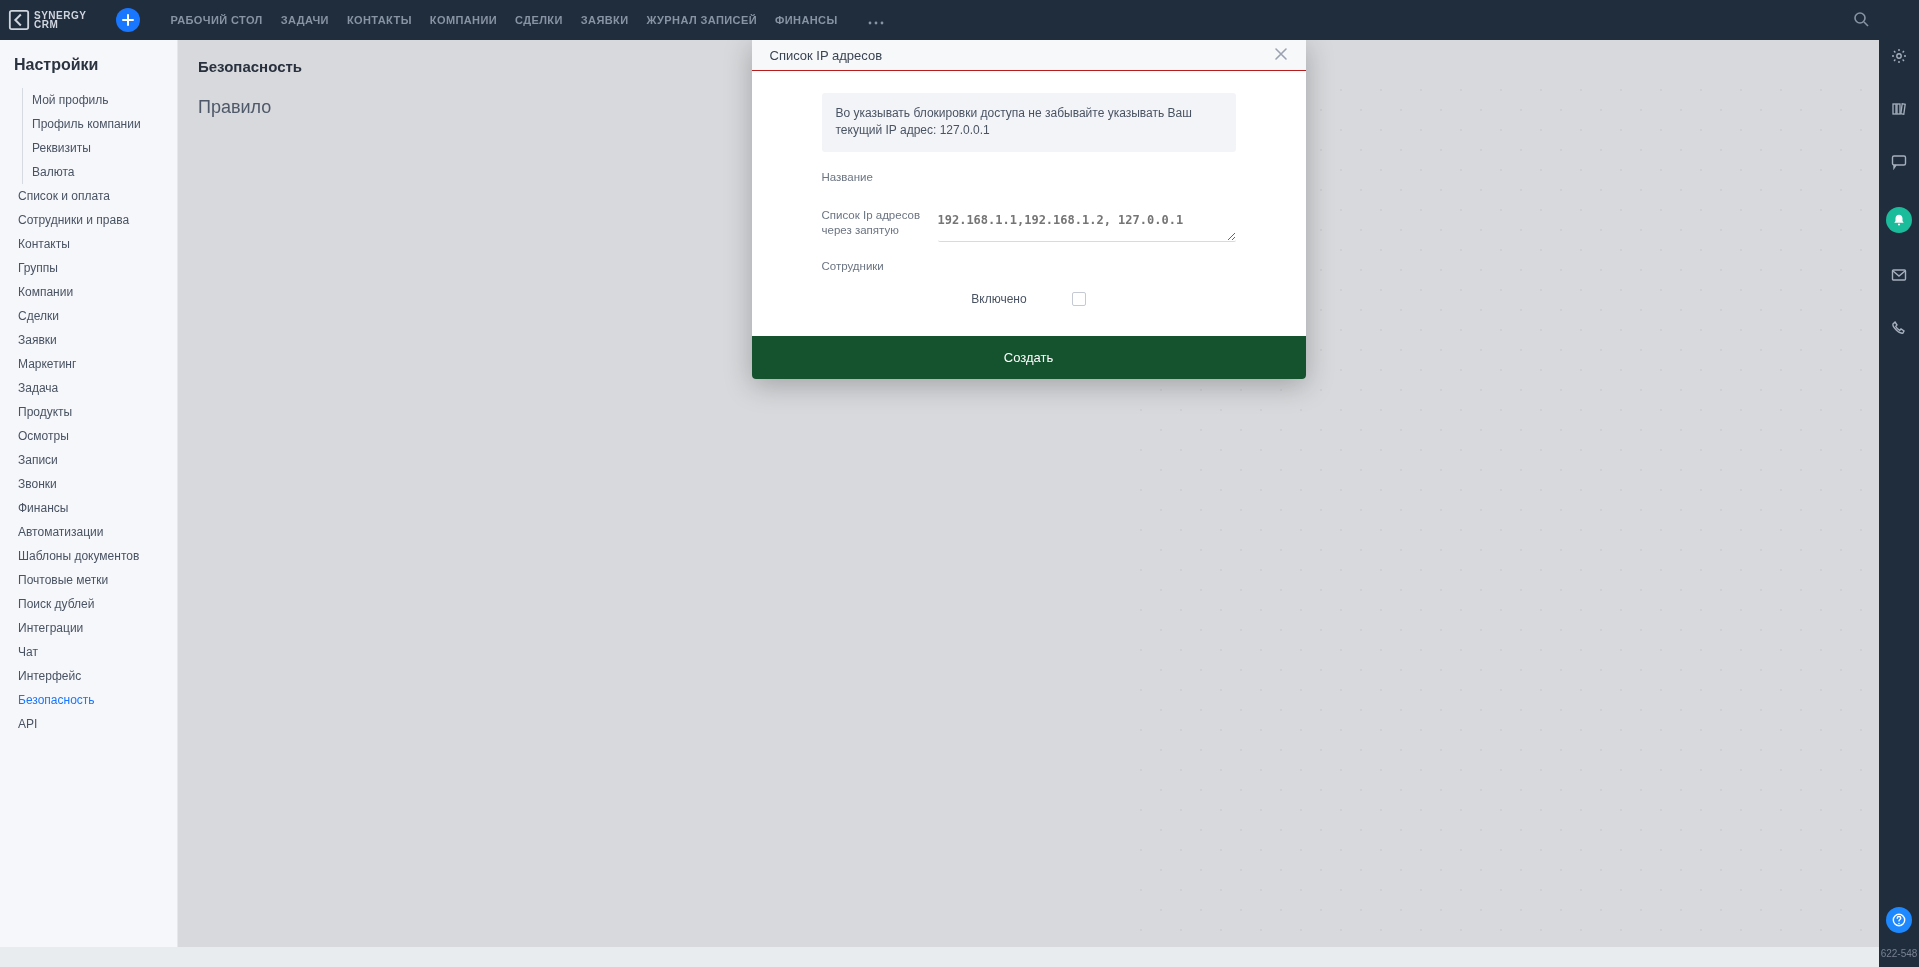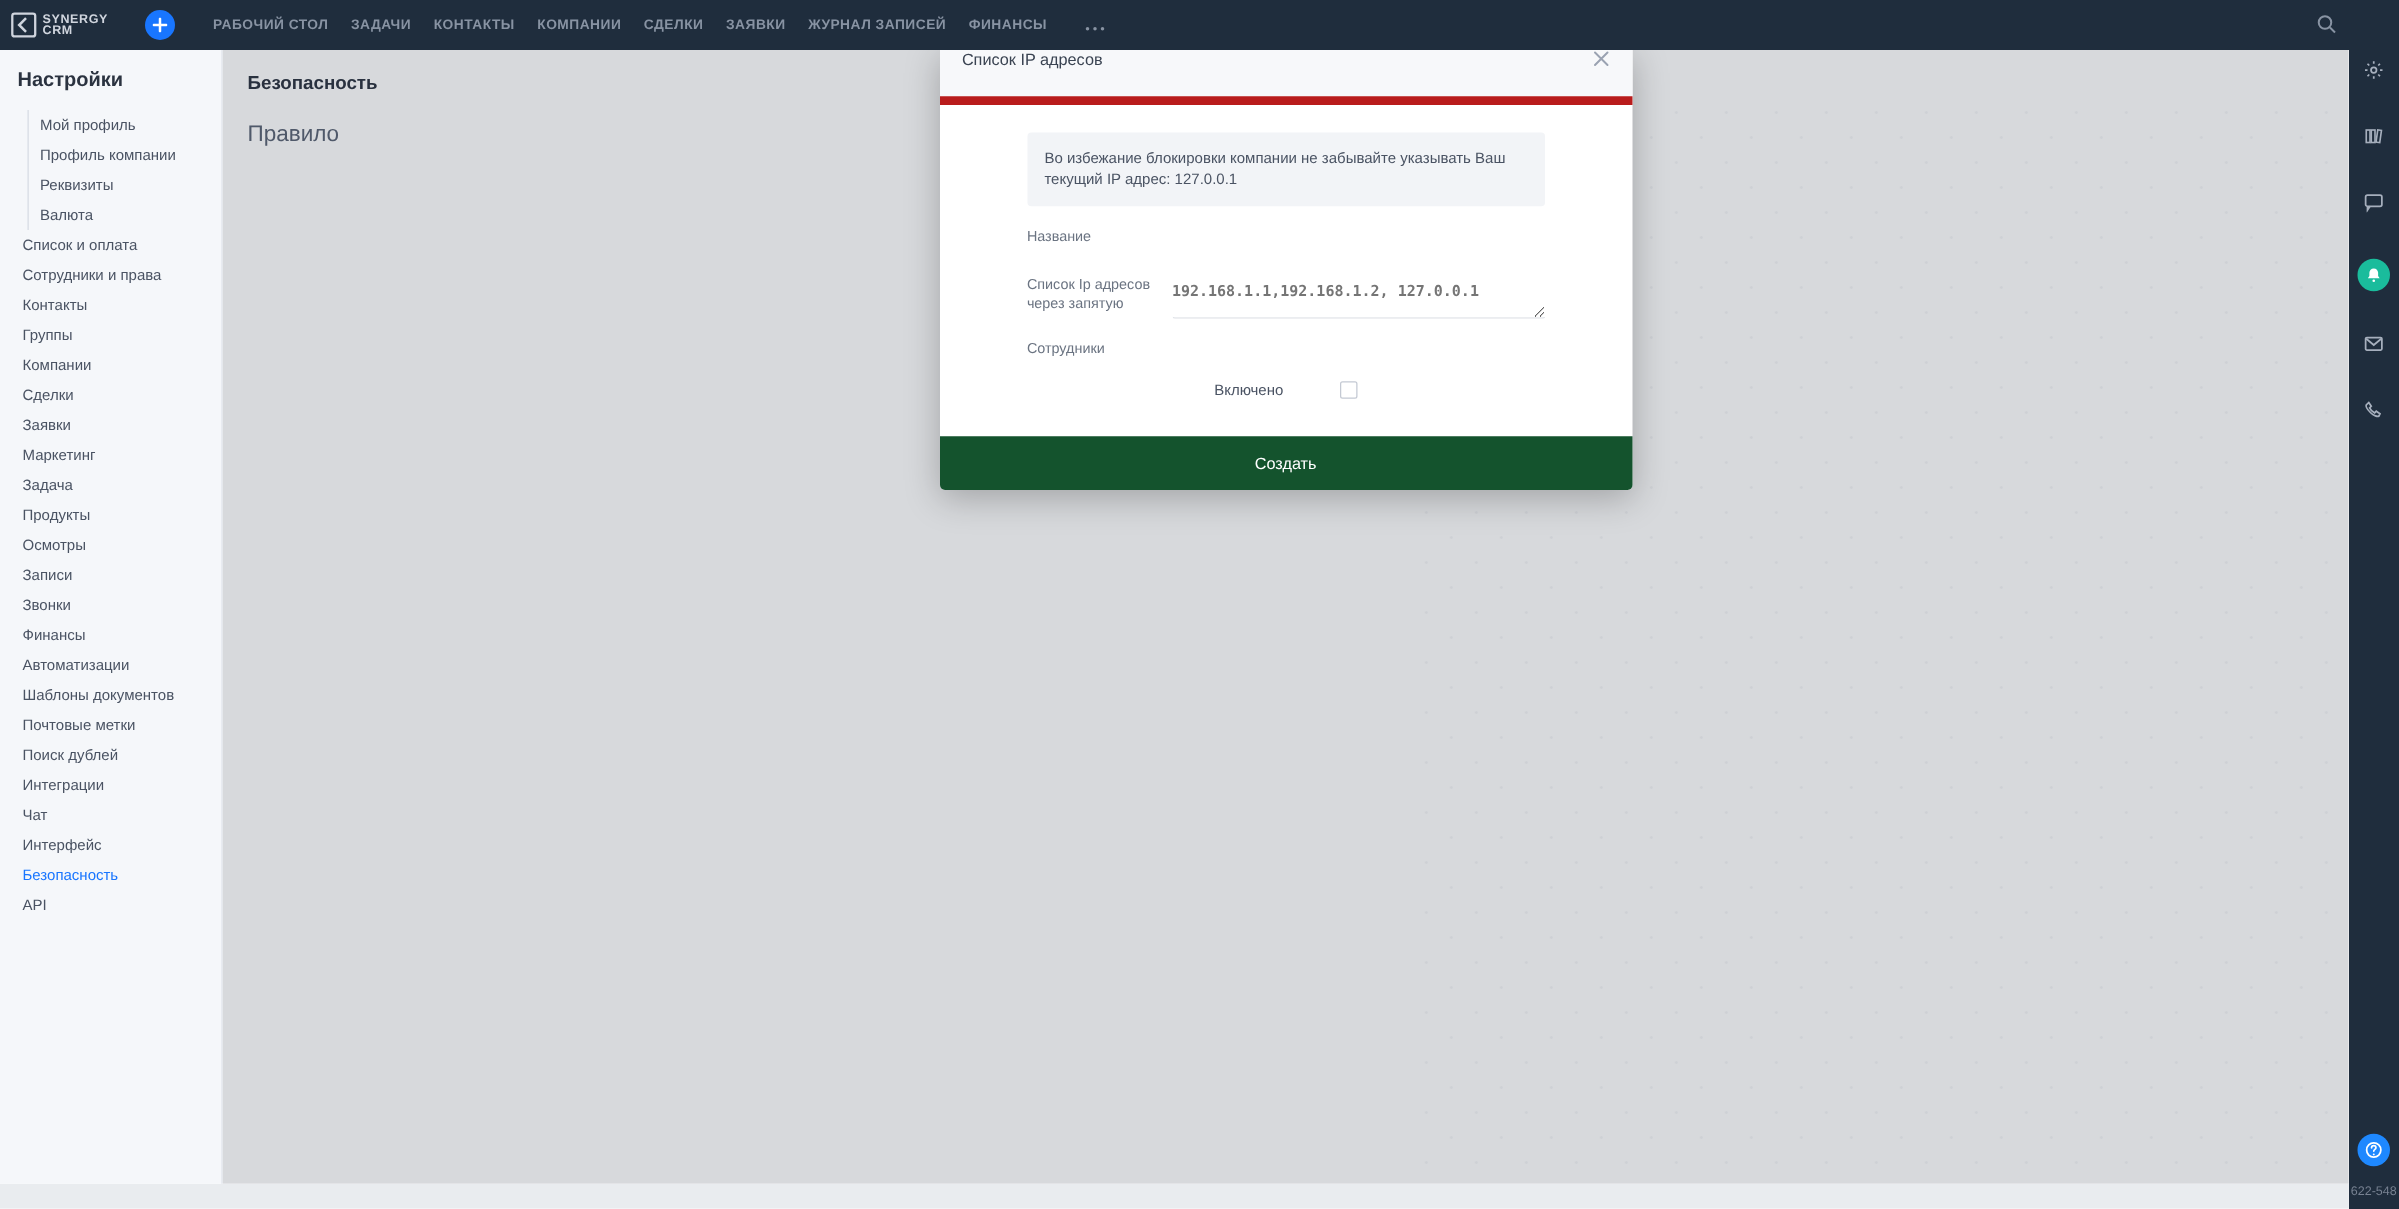--- a/index.html
+++ b/index.html
@@ -42,21 +42,21 @@
 
   
   .pattern { position: absolute; top: 40px; right: 0; bottom: 0; left: 56%; background:
       radial-gradient(circle at 10px 10px, #c6ccd5 1px, transparent 1.2px),
       radial-gradient(circle at 30px 30px, #c6ccd5 1px, transparent 1.2px);
     background-size: 40px 40px; opacity: 0.18; }
 
   
   .overlay { position: absolute; inset: 0; background: rgba(31,45,61,0.18); z-index: 20; }
   .modal { position: absolute; top: 0; left: 50%; transform: translateX(-50%); width: 554px; background: #fff; border-radius: 0 0 4px 4px; box-shadow: 0 6px 28px rgba(0,0,0,0.25); z-index: 30; }
-  .modal-head { height: 44px; display: flex; align-items: flex-start; padding: 0 18px; border-bottom: 7px solid #b91c1c; background: #f7f8fa; }
+  .modal-head { height: 31px; display: flex; align-items: center; padding: 0 18px; border-bottom: 1px solid #b91c1c; background: #f7f8fa; }
   .modal-title { font-size: 13px; color: #3b4452; font-weight: 500; }
   .modal-close { margin-left: auto; color: #9aa2b1; cursor: pointer; }
   .modal-body { padding: 22px 70px 24px; }
   .warn-box { background: #f2f4f7; color: #4a5363; font-size: 12px; line-height: 1.45; padding: 12px 14px; border-radius: 3px; margin-bottom: 18px; }
   .form-row { display: flex; align-items: flex-start; gap: 16px; margin-bottom: 14px; }
   .form-label { width: 100px; font-size: 11.5px; color: #6b7482; line-height: 1.35; }
   .form-field { flex: 1; }
   .form-input { width: 100%; border: 1px solid #d6dae1; border-radius: 2px; padding: 5px 8px; font-size: 12px; color: #333; }
   .form-input.hidden-border { border: none; padding-left: 0; }
   .form-textarea { width: 100%; min-height: 34px; border: 1px solid #d6dae1; border-radius: 2px; padding: 5px 8px; font-size: 12px; color: #333; resize: both; font-weight: bold; }
@@ -200,21 +200,21 @@
     <div class="modal">
       <div class="modal-head">
         <div class="modal-title">Список IP адресов</div>
         <div class="modal-close">
           <svg width="14" height="14" viewBox="0 0 14 14">
               <path d="M2 2l10 10M12 2L2 12" stroke="currentColor" stroke-width="1.6" stroke-linecap="round"></path>
             </svg>
         </div>
       </div>
       <div class="modal-body">
-        <div class="warn-box">Во избежание блокировки компании не забывайте указывать Ваш текущий IP адрес: 127.0.0.1</div>
+        <div class="warn-box">Во указывать блокировки доступа не забывайте указывать Ваш текущий IP адрес: 127.0.0.1</div>
         <div class="form-row">
           <div class="form-label">Название</div>
           <div class="form-field"><input class="form-input hidden-border" style=""></div>
         </div>
         <div class="form-row">
           <div class="form-label">Список Ip адресов через запятую</div>
           <div class="form-field"><textarea class="form-textarea placeholder" placeholder="192.168.1.1,192.168.1.2, 127.0.0.1" style=""></textarea></div>
         </div>
         <div class="form-row">
           <div class="form-label">Сотрудники</div>

